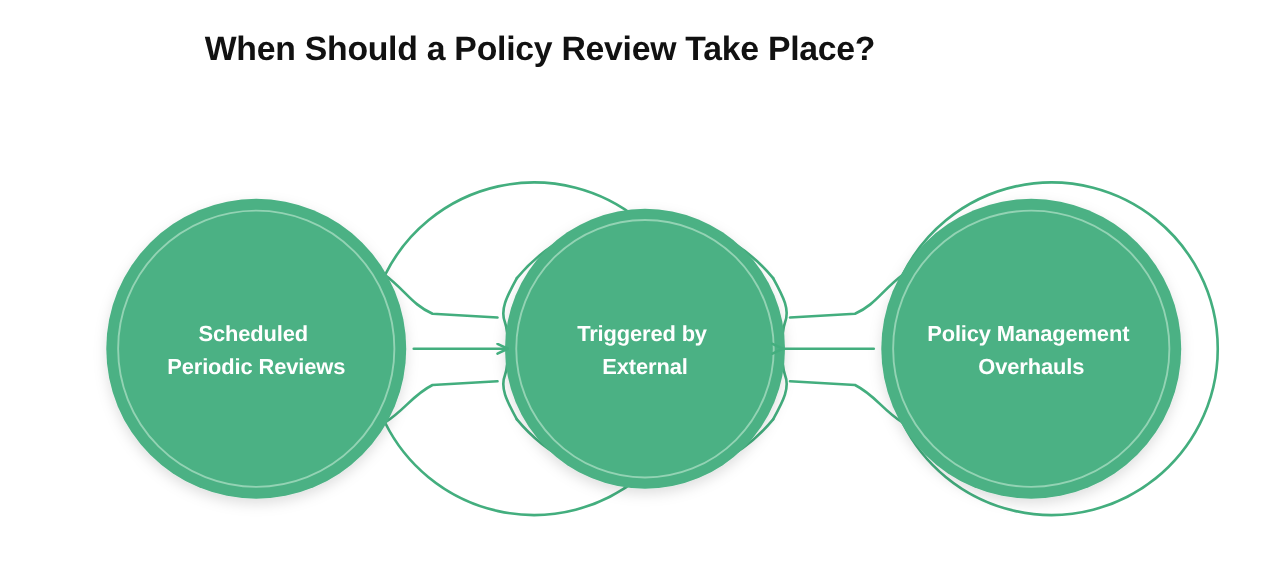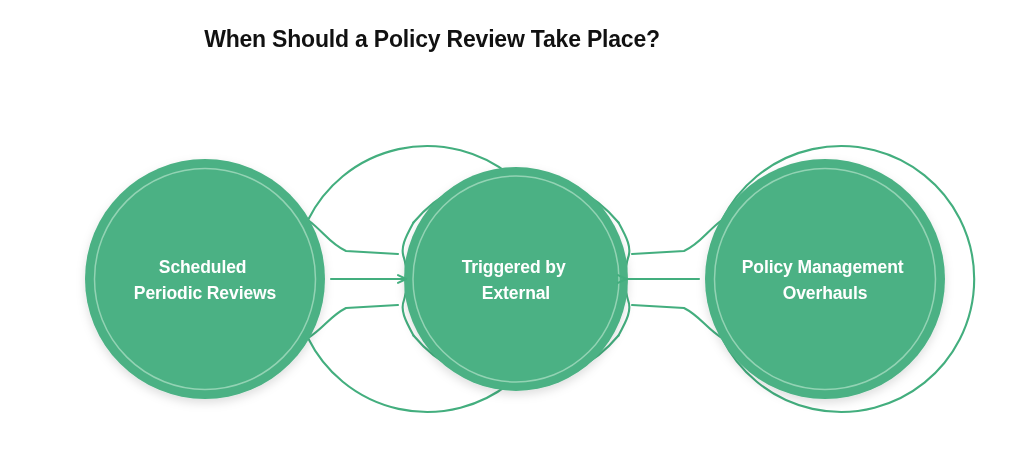--- a/index.html
+++ b/index.html
@@ -19,21 +19,21 @@
     width: 1024px;
     height: 454px;
   }
   .title {
     position: absolute;
     top: 22px;
     left: 0;
     width: 864px;
     text-align: center;
     font-family: "Liberation Sans", sans-serif;
-    font-size: 23px;
+    font-size: 27px;
     font-weight: bold;
     letter-spacing: -0.2px;
     color: #111111;
     line-height: 34px;
   }
   svg.stage {
     position: absolute;
     left: 0;
     top: 0;
     width: 1024px;

